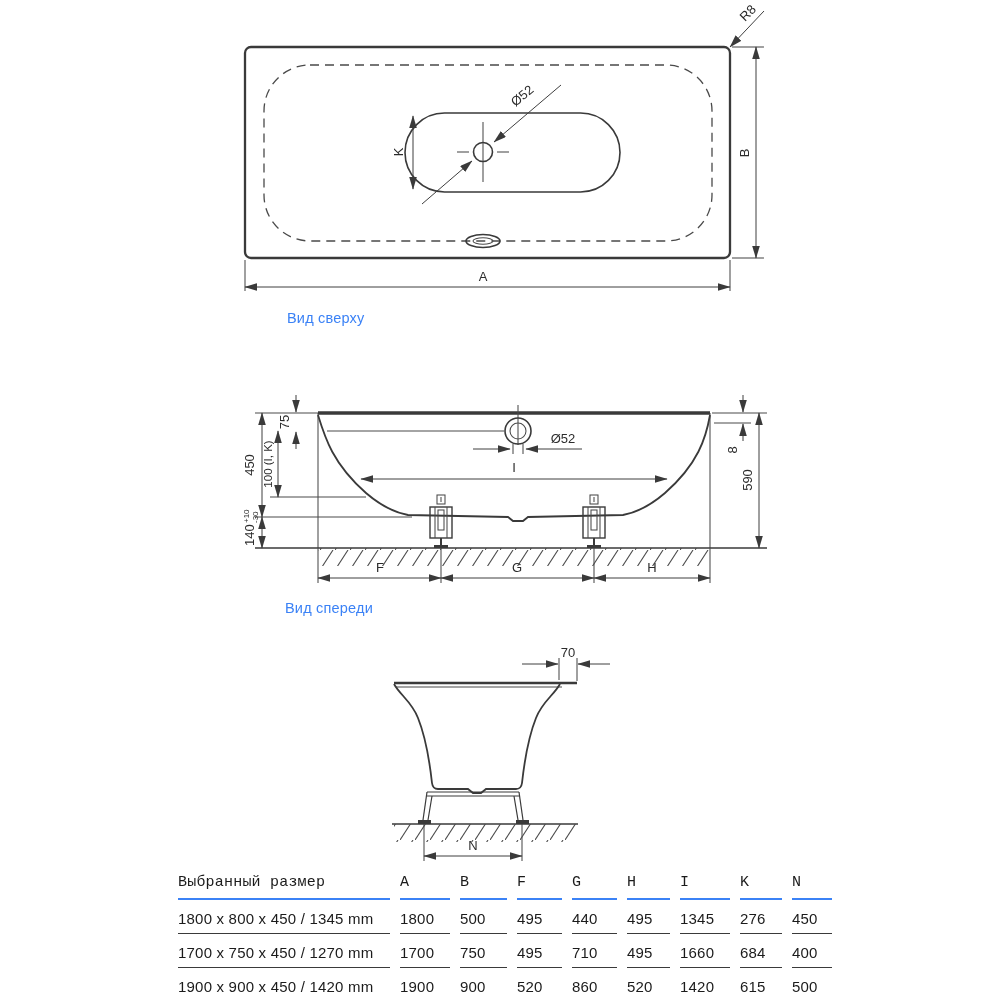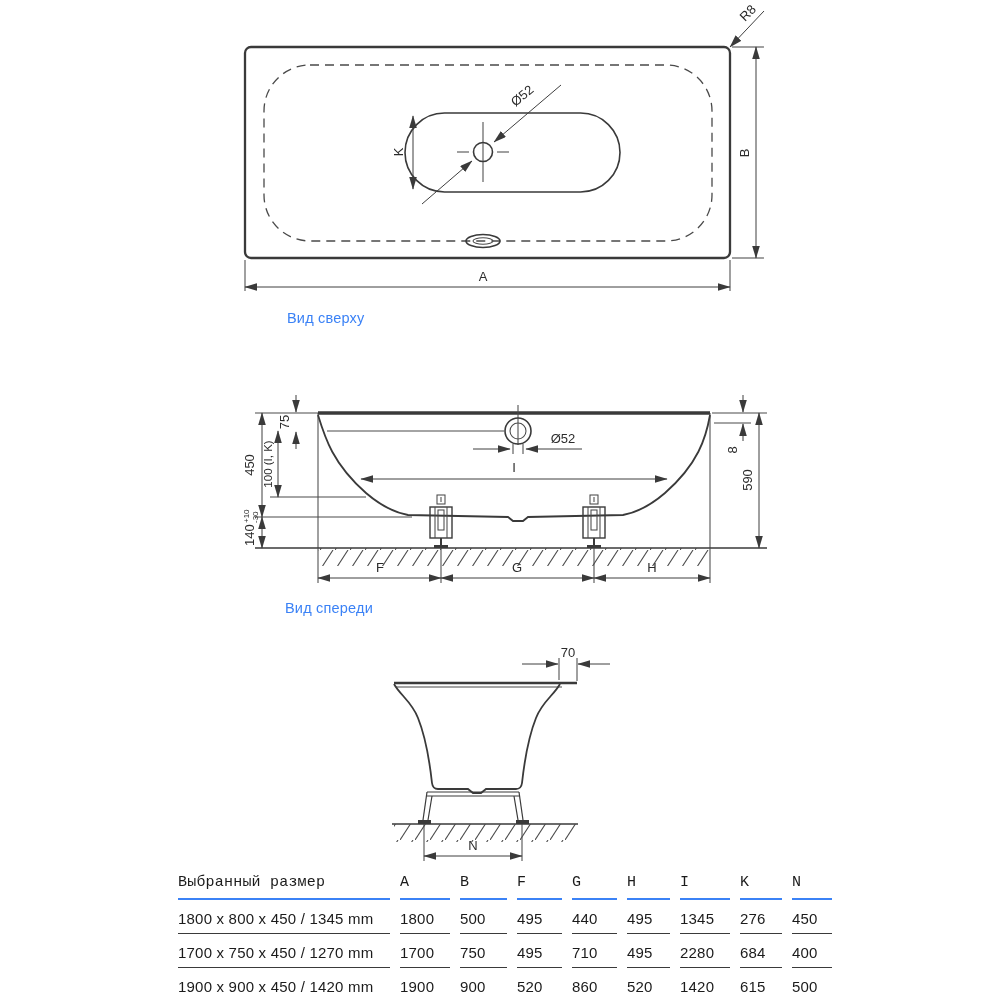--- a/index.html
+++ b/index.html
@@ -237,21 +237,21 @@
     <div class="c">1345</div>
     <div class="c">276</div>
     <div class="c">450</div>
 
     <div class="c">1700 x 750 x 450 / 1270 mm</div>
     <div class="c">1700</div>
     <div class="c">750</div>
     <div class="c">495</div>
     <div class="c">710</div>
     <div class="c">495</div>
-    <div class="c">2280</div>
+    <div class="c">1660</div>
     <div class="c">684</div>
     <div class="c">400</div>
 
     <div class="c">1900 x 900 x 450 / 1420 mm</div>
     <div class="c">1900</div>
     <div class="c">900</div>
     <div class="c">520</div>
     <div class="c">860</div>
     <div class="c">520</div>
     <div class="c">1420</div>

